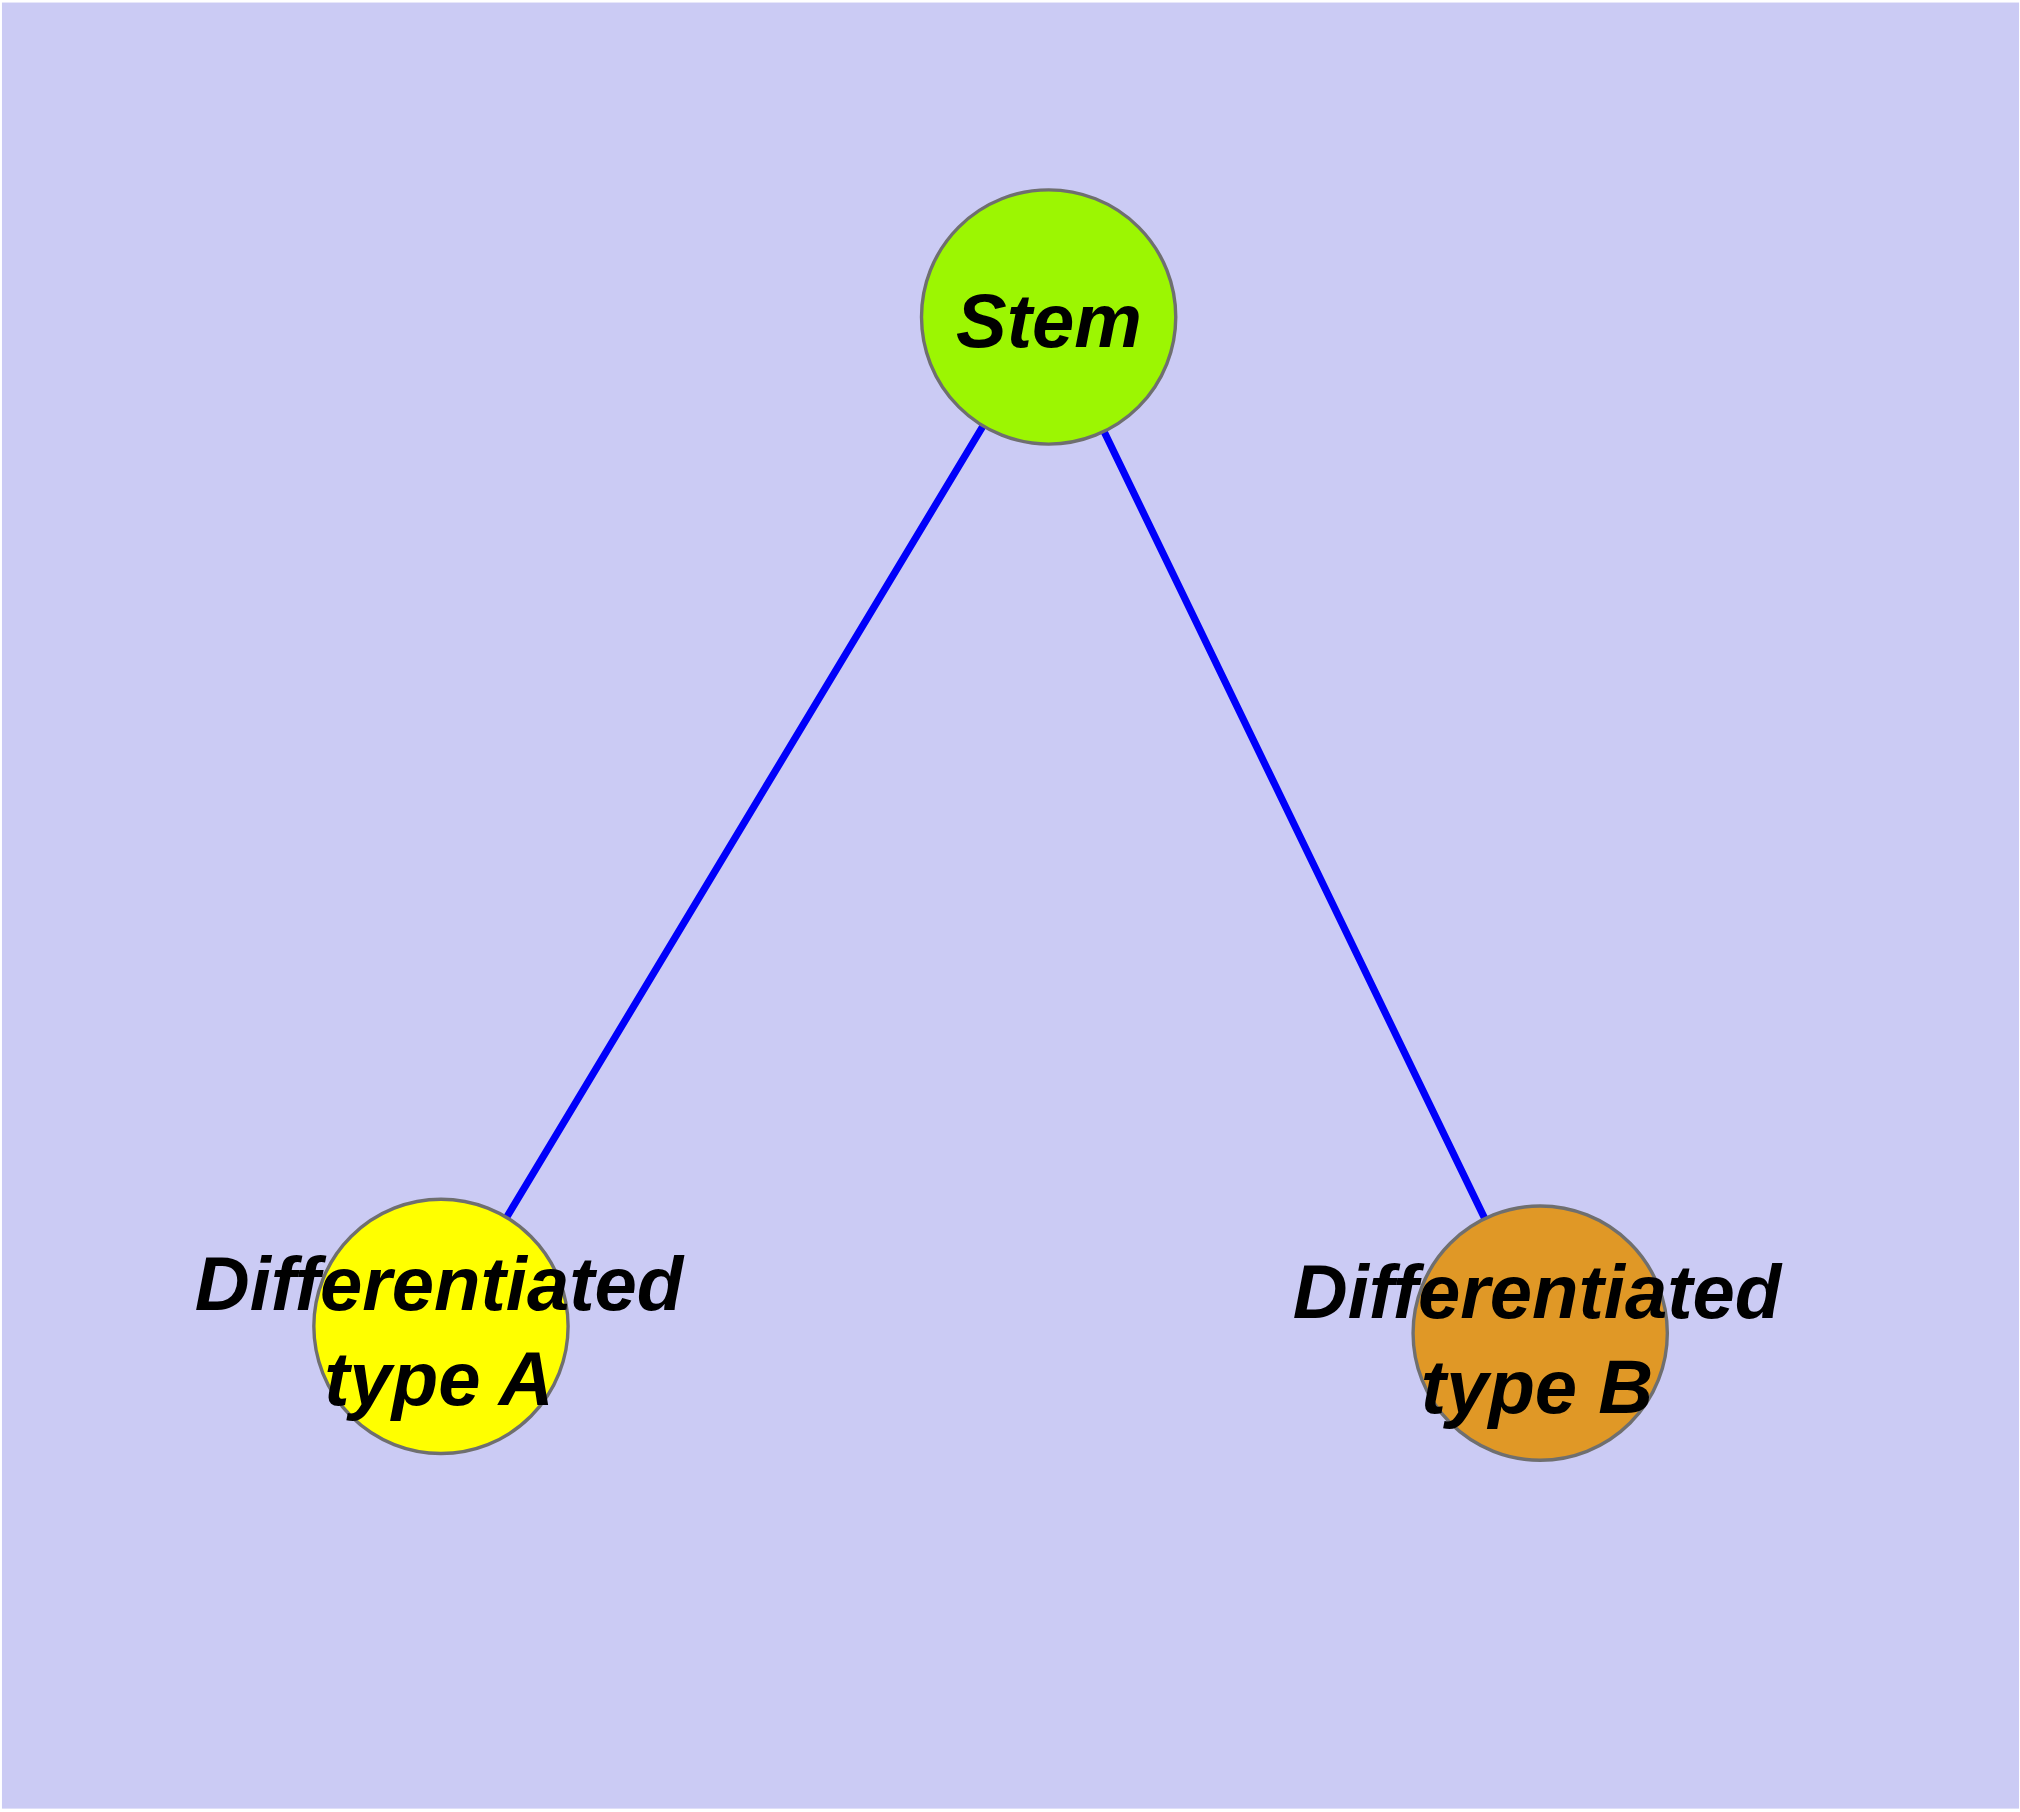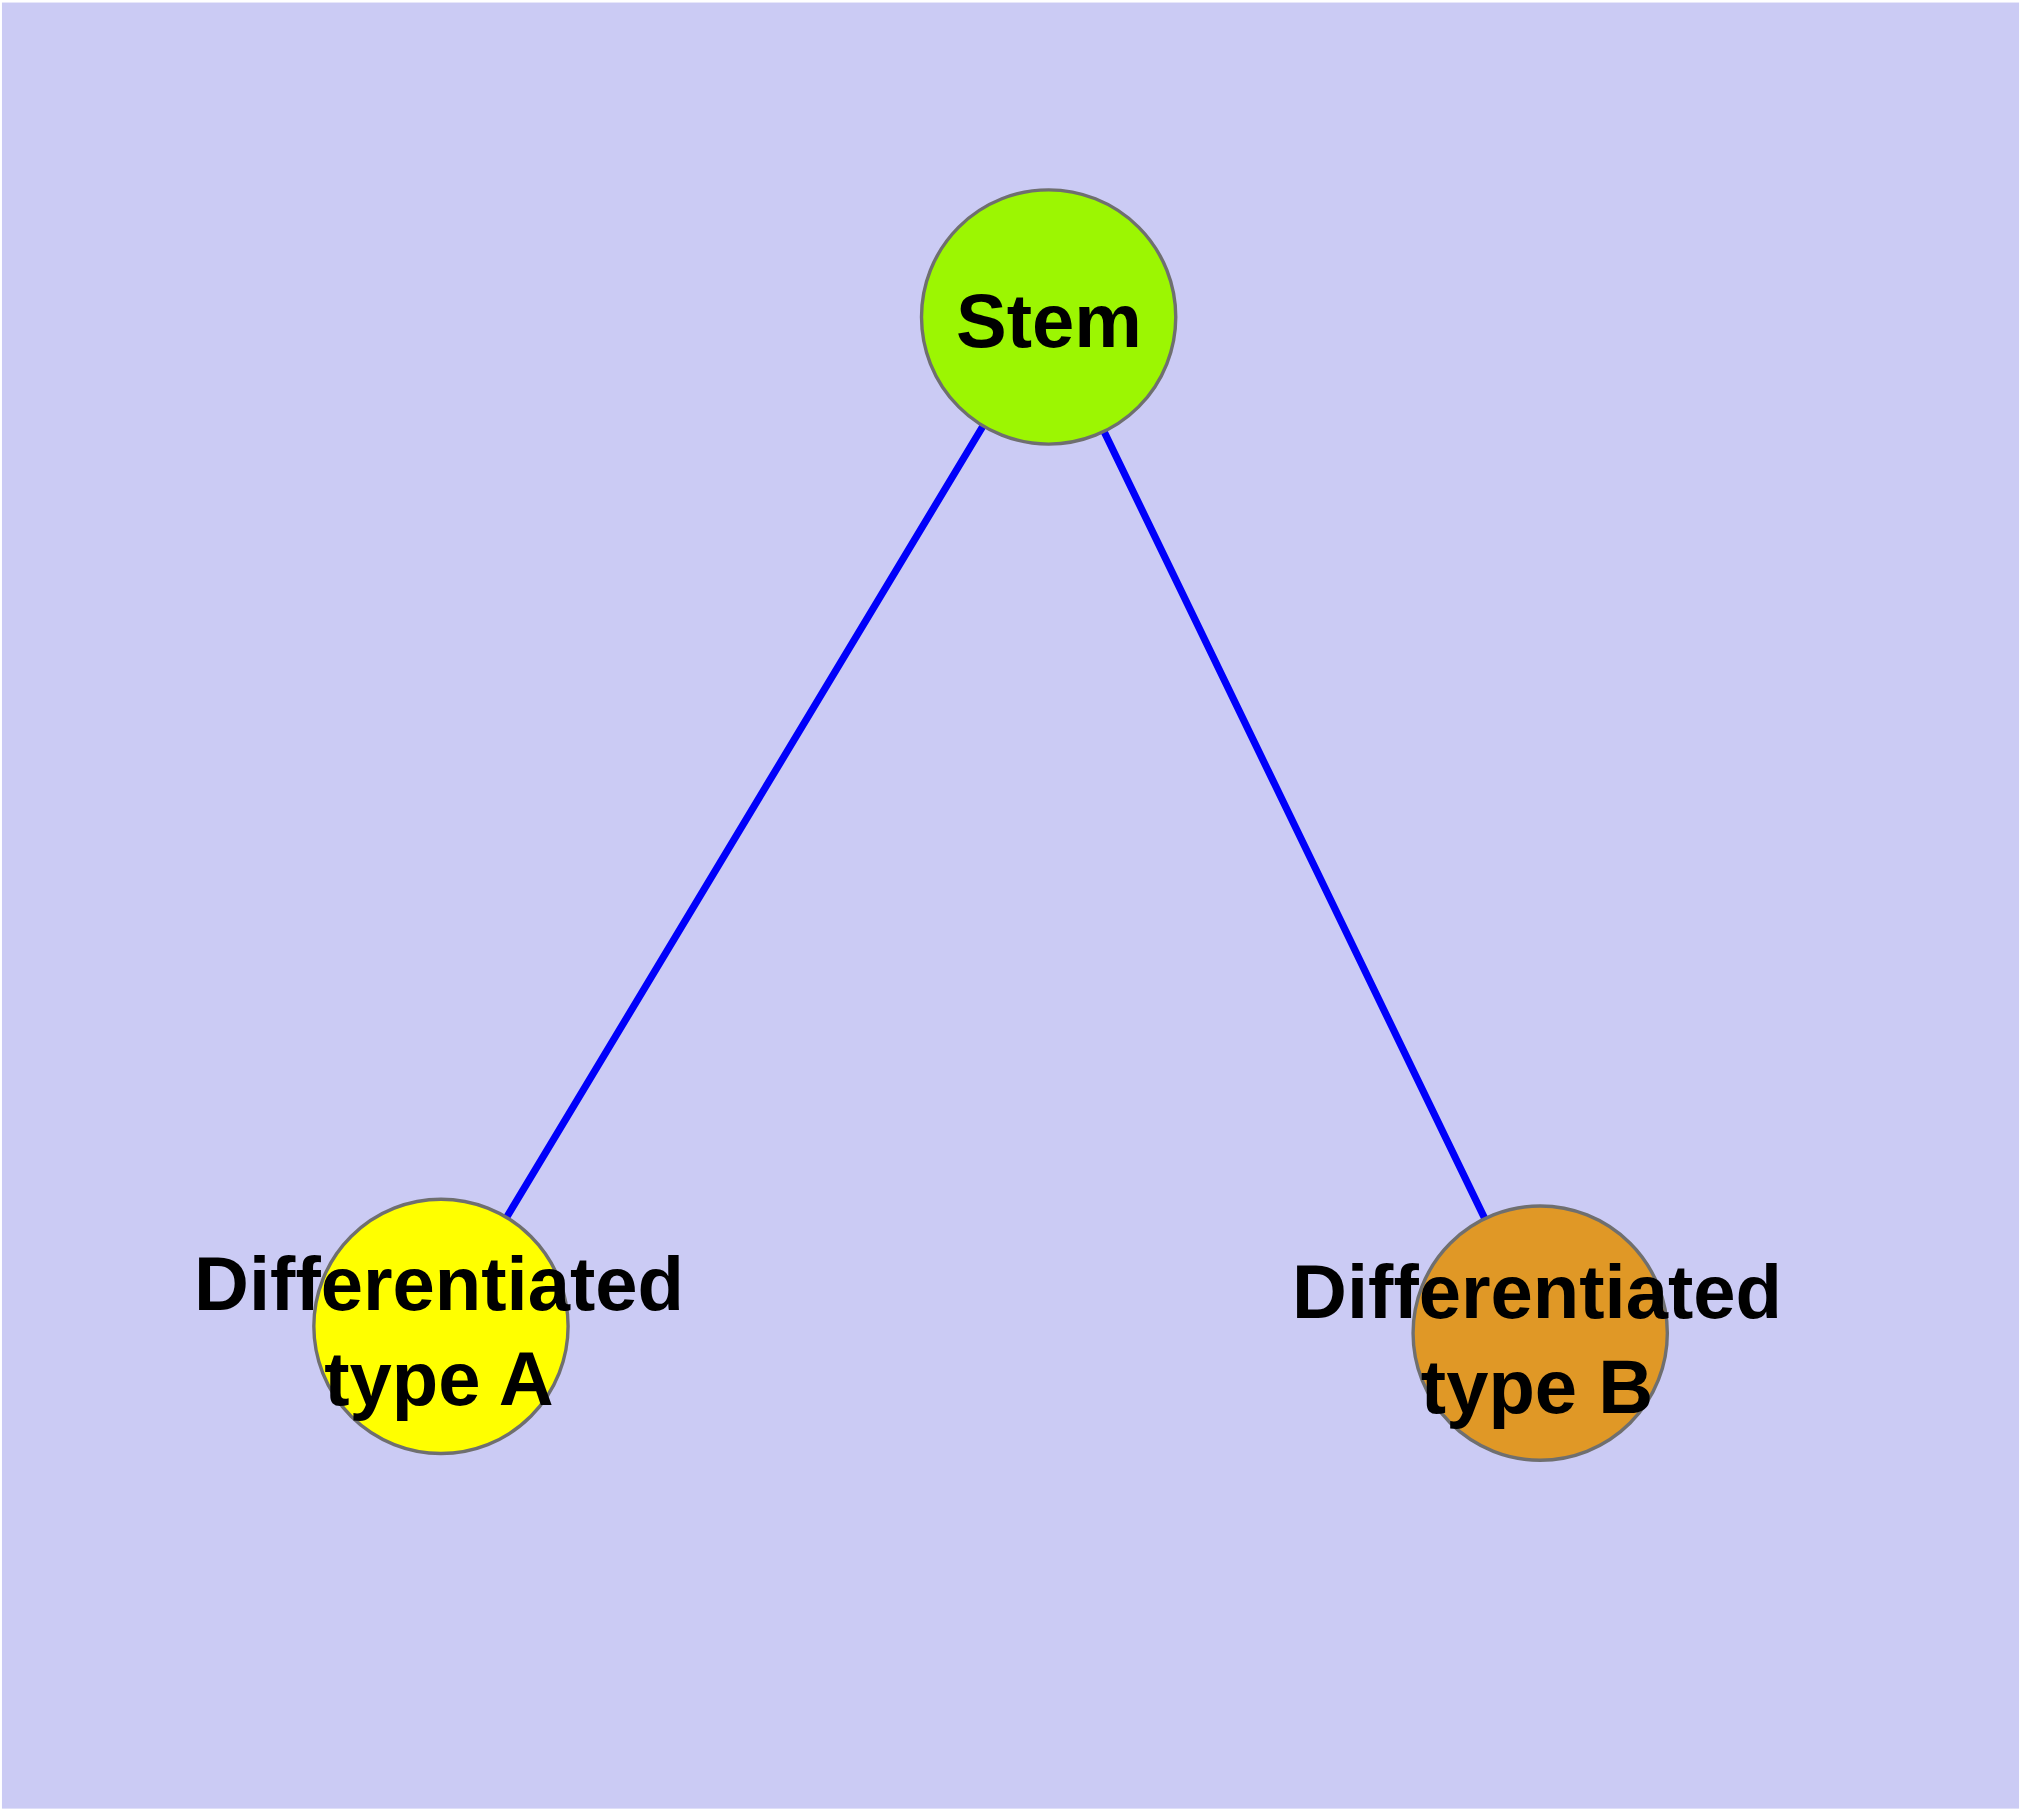--- a/index.html
+++ b/index.html
@@ -36,20 +36,21 @@
     position: absolute;
     transform: translate(-50%, -50%);
     font-size: 76px;
     line-height: 95px;
     font-weight: bold;
     color: #000000;
     text-align: center;
     white-space: pre-line;
     letter-spacing: 0px;
     pointer-events: none;
+    font-style: italic;
   }
   #label-stem   { left: 1049px; top: 320px;  }
   #label-type-a { left: 439px;  top: 1331px; }
   #label-type-b { left: 1537px; top: 1339px; }
 </style>
 </head>
 <body>
 
 <div class="canvas">
   <svg class="graph-svg" viewBox="0 0 2384 2138">

